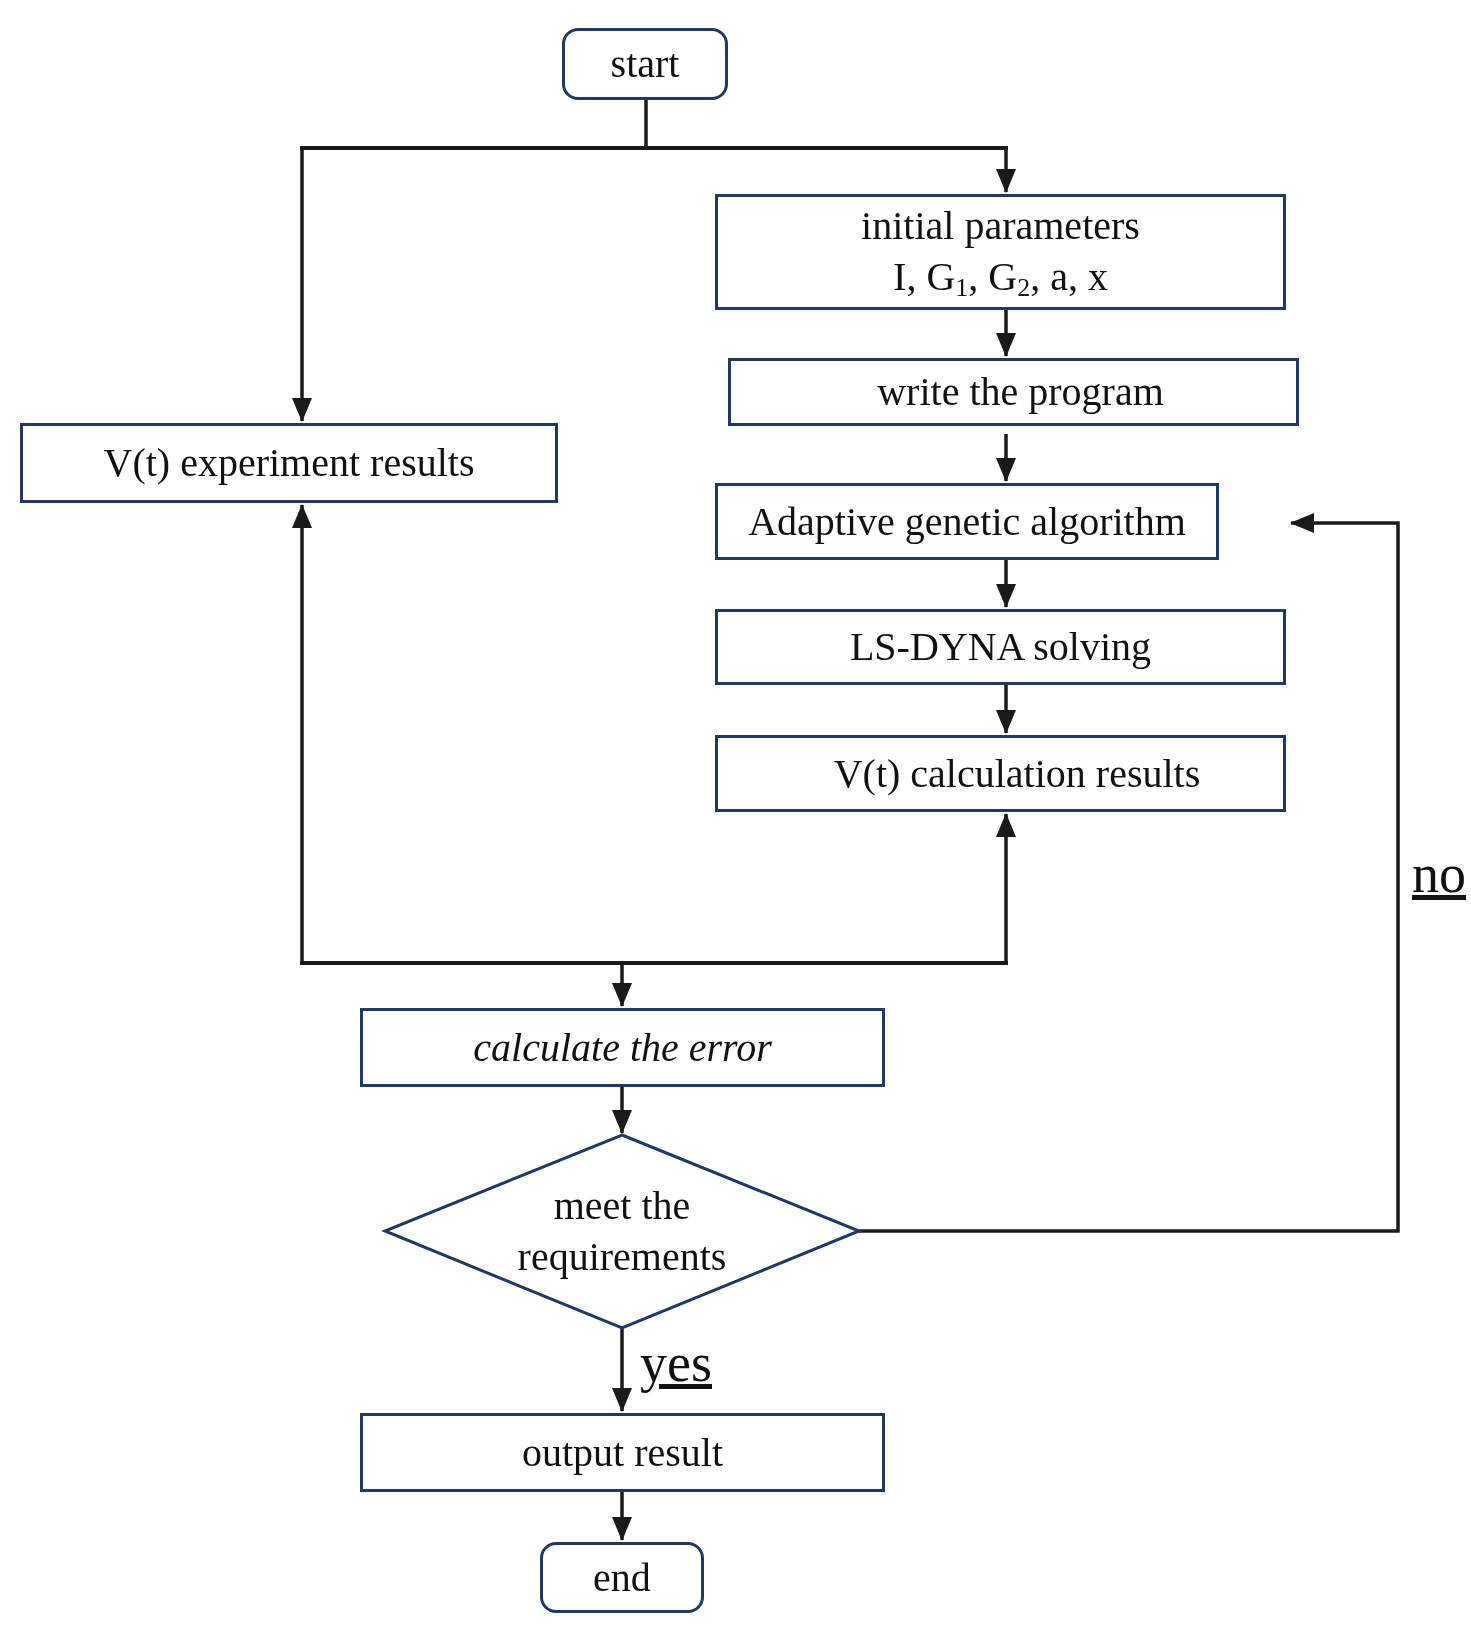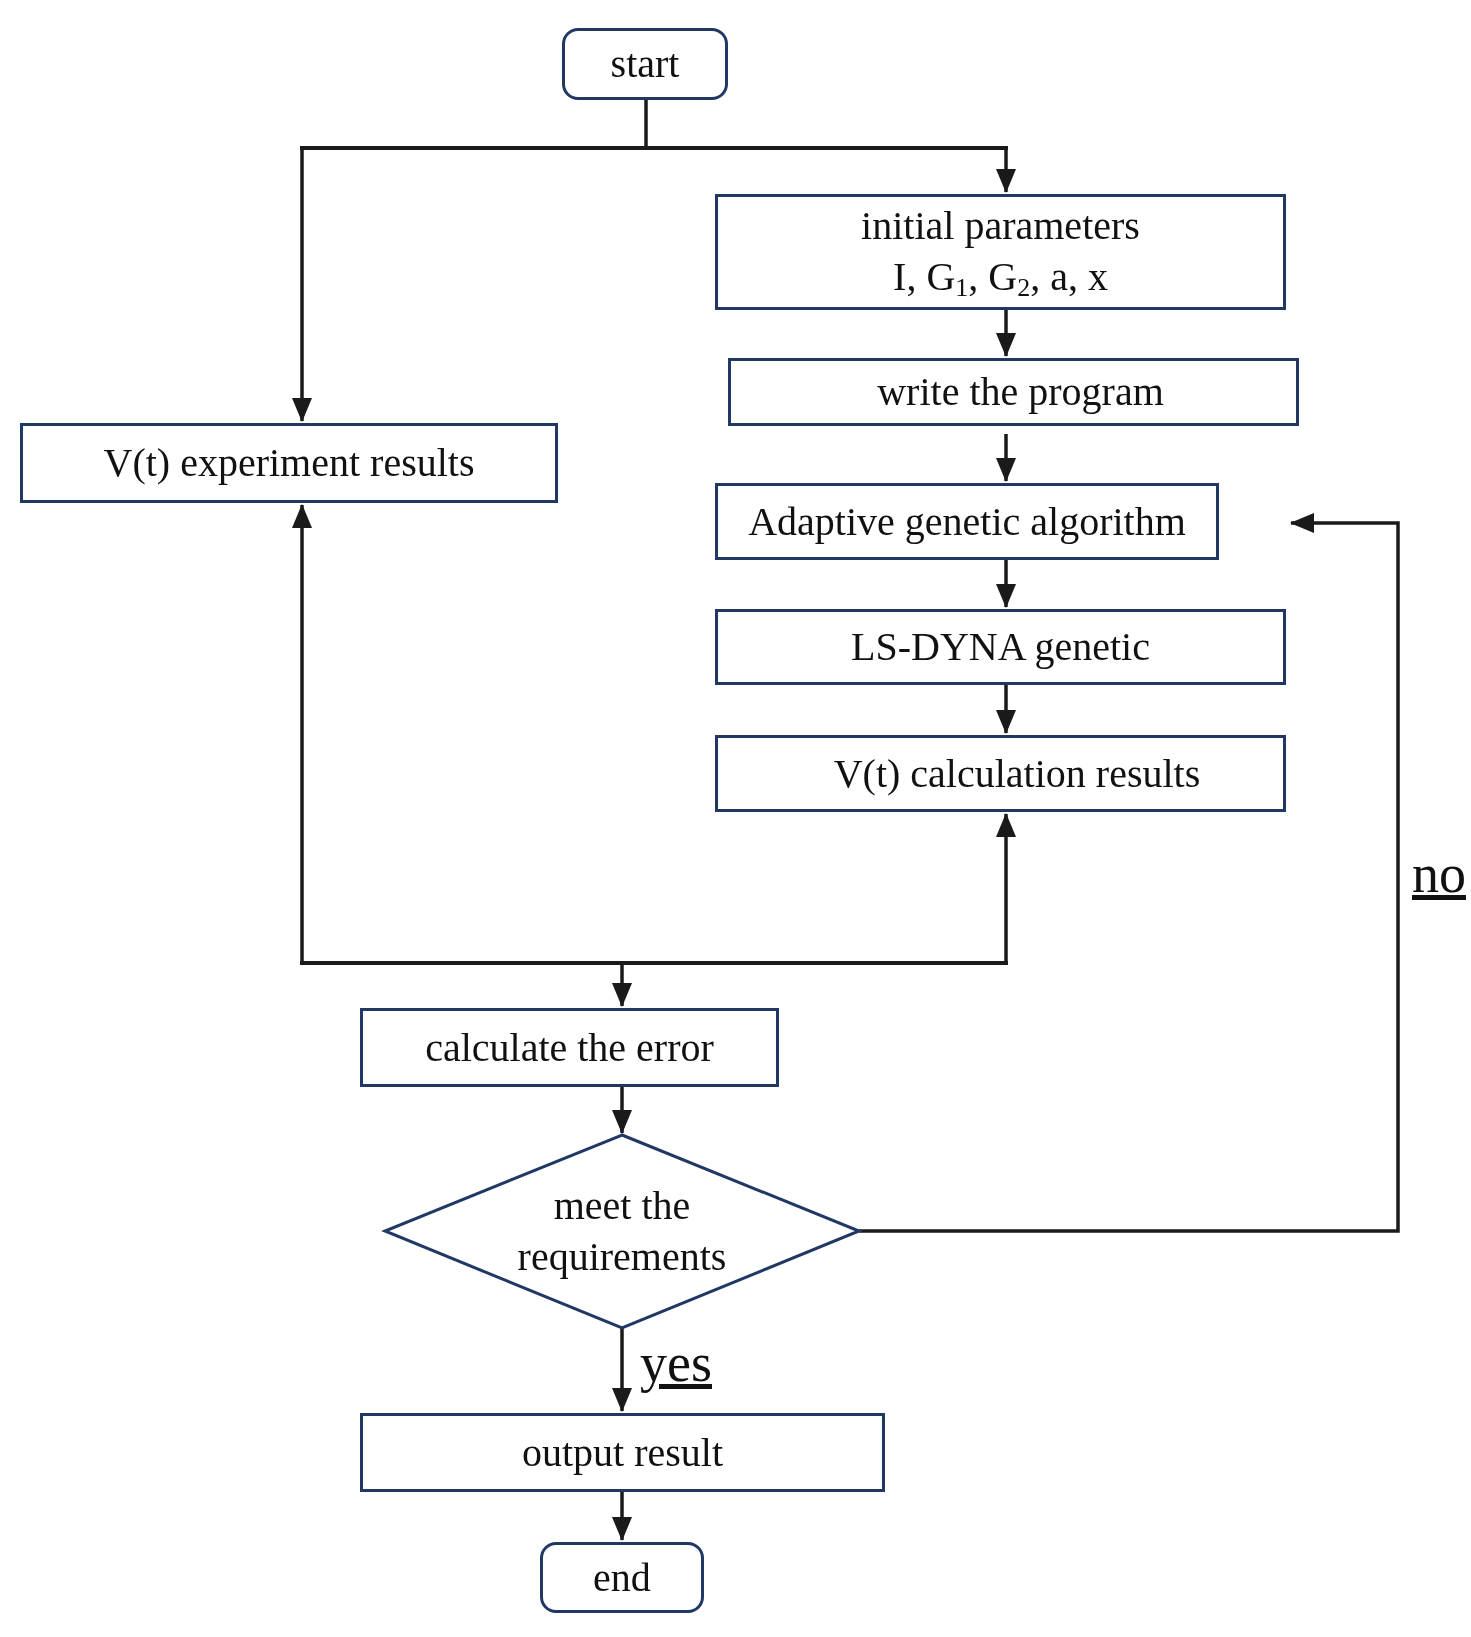--- a/index.html
+++ b/index.html
@@ -97,28 +97,28 @@
 
   <div class="node" style="left:728px;top:358px;width:571px;height:68px;padding-left:14px;">
     <span>write the program</span>
   </div>
 
   <div class="node" style="left:715px;top:483px;width:504px;height:77px;">
     <span>Adaptive genetic algorithm</span>
   </div>
 
   <div class="node" style="left:715px;top:609px;width:571px;height:76px;">
-    <span>LS-DYNA genetic</span>
+    <span>LS-DYNA solving</span>
   </div>
 
   <div class="node" style="left:715px;top:735px;width:571px;height:77px;padding-left:33px;">
     <span>V(t) calculation results</span>
   </div>
 
-  <div class="node" style="left:360px;top:1008px;width:419px;height:79px;">
+  <div class="node" style="left:360px;top:1008px;width:525px;height:79px;font-style:italic;">
     <span>calculate the error</span>
   </div>
 
   <div class="node" style="left:360px;top:1413px;width:525px;height:79px;">
     <span>output result</span>
   </div>
 
   <div class="node noborder" style="left:452px;top:1161px;width:340px;height:140px;">
     <span class="stack">
       <span style="display:block;">meet the</span>

